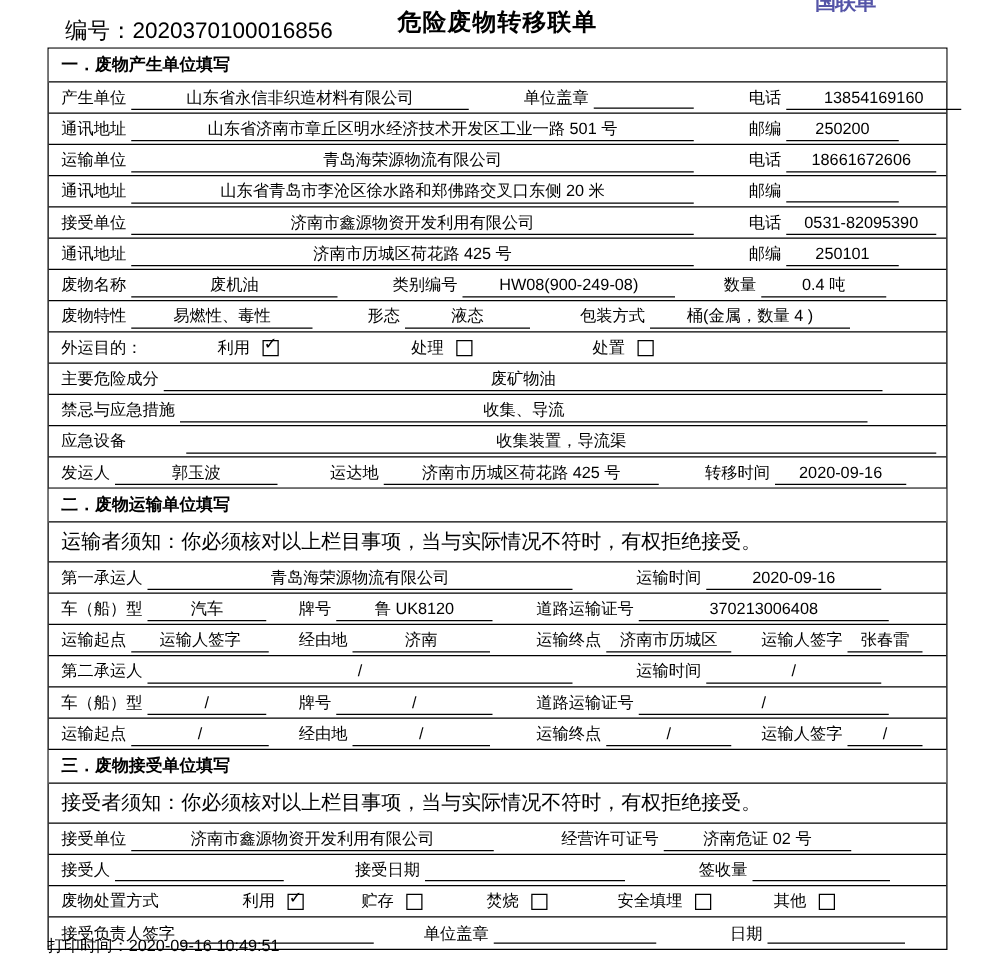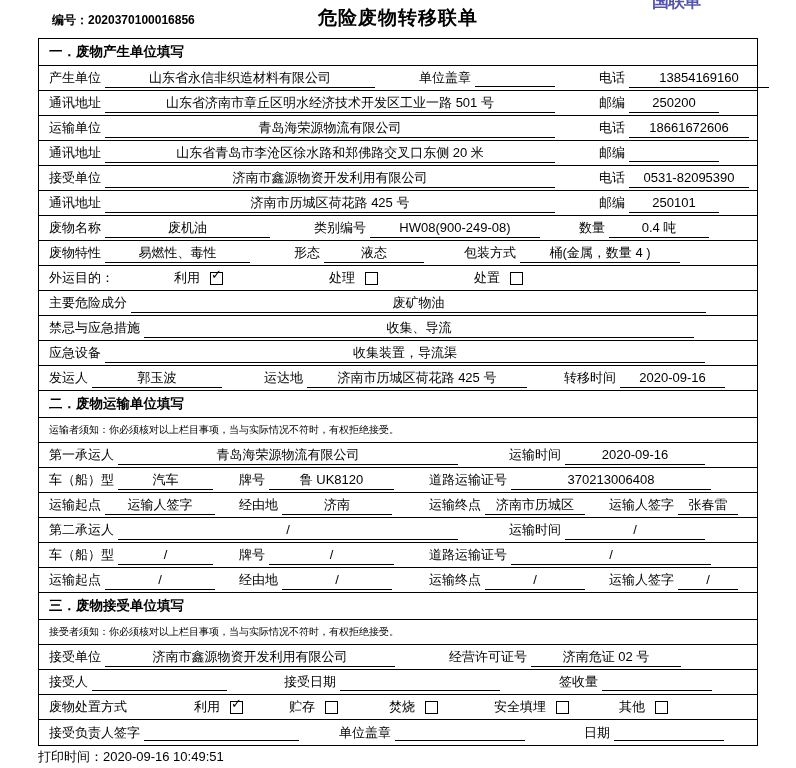--- a/index.html
+++ b/index.html
@@ -24,23 +24,22 @@
   }
   
   .header {
     position: relative;
     height: 36px;
   }
   .doc-no {
     position: absolute;
     left: 52px;
     top: 12px;
-    font-size: 12px;
+    font-size: 18px;
     white-space: nowrap;
-    font-weight: bold;
   }
   .doc-title {
     position: absolute;
     left: 0;
     right: 0;
     top: 5px;
     text-align: center;
     font-size: 19px;
     font-weight: bold;
     letter-spacing: 1px;
@@ -98,21 +97,21 @@
     padding: 0 4px 1px 4px;
     min-height: 17px;
     line-height: 17px;
     box-sizing: border-box;
     white-space: nowrap;
     overflow: hidden;
   }
   .notice {
     padding: 5px 0 5px 10px;
     border-bottom: 1px solid #000;
-    font-size: 10px;
+    font-size: 16px;
   }
   .chk {
     display: inline-block;
     width: 11px;
     height: 11px;
     border: 1px solid #000;
     margin-left: 6px;
     position: relative;
     vertical-align: -1px;
   }
@@ -274,21 +273,21 @@
     </div>
 
     <div class="row">
       <div class="cell" style="flex:1 1 auto;">
         <span class="lbl">禁忌与应急措施</span>
         <span class="val" style="width:550px;">收集、导流</span>
       </div>
     </div>
 
     <div class="row">
-      <div class="cell" style="flex:1 1 auto;">
+      <div class="cell" style="flex:1 1 auto;gap:44px;">
         <span class="lbl">应急设备</span>
         <span class="val" style="width:600px;">收集装置，导流渠</span>
       </div>
     </div>
 
     <div class="row">
       <div class="cell" style="flex:0 0 215px;">
         <span class="lbl">发运人</span>
         <span class="val" style="width:130px;">郭玉波</span>
       </div>

